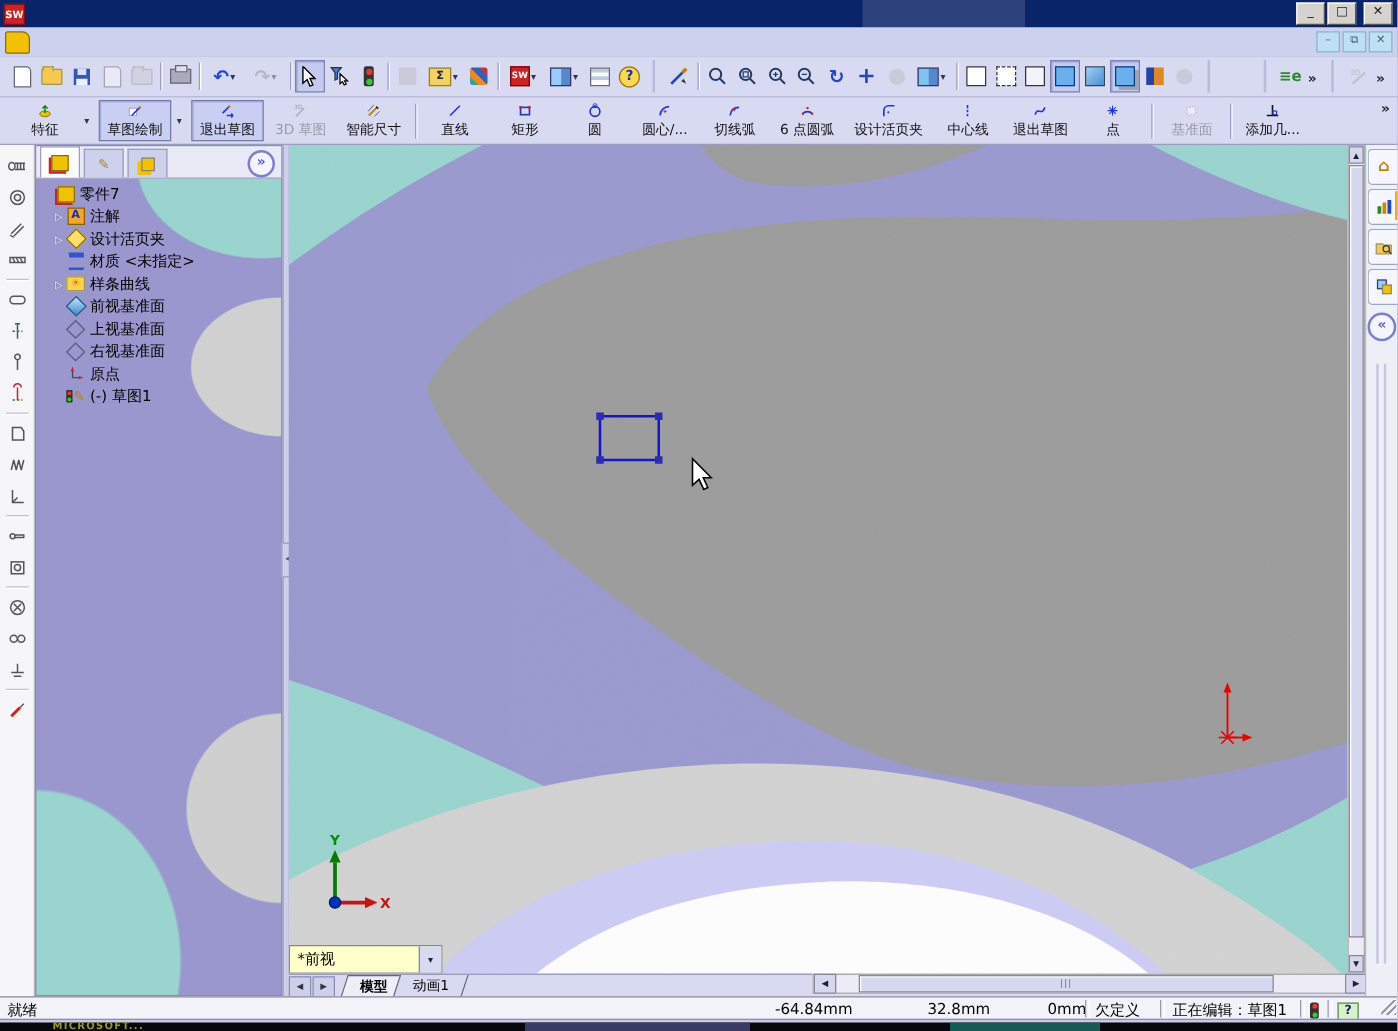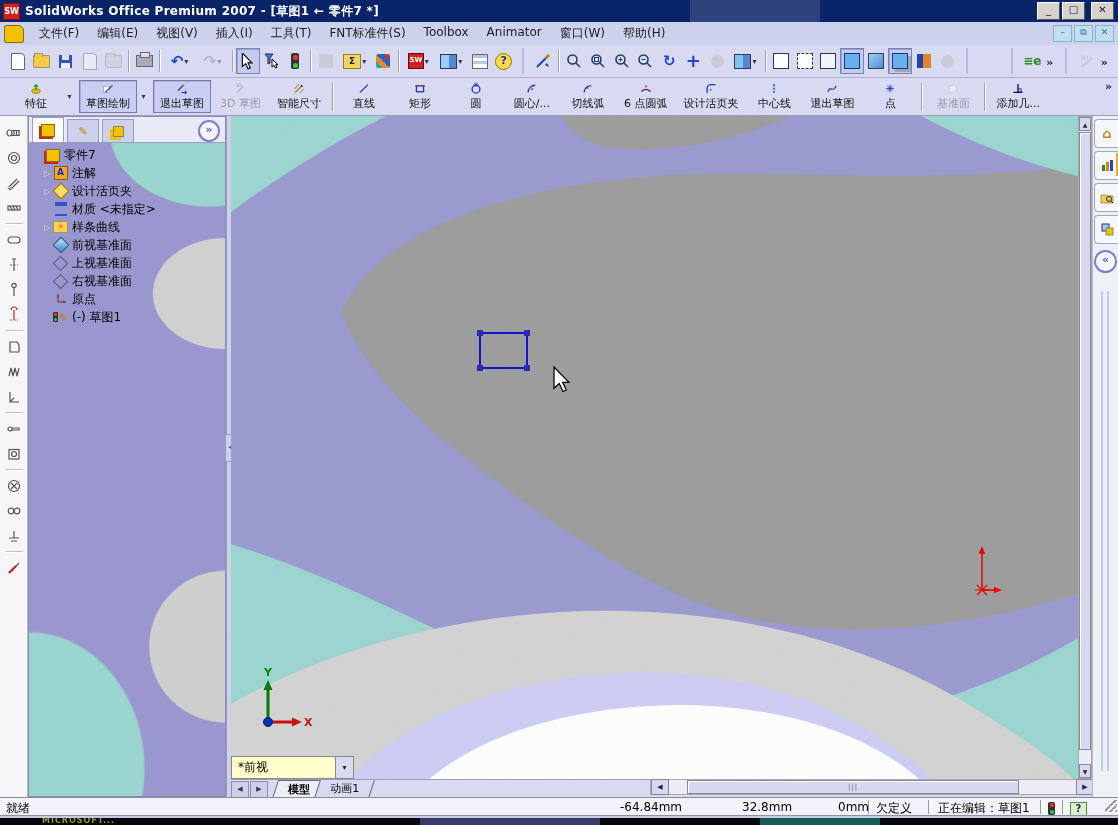--- a/index.html
+++ b/index.html
@@ -154,43 +154,29 @@
   .taskbar .tbt{position:absolute;left:42px;top:-2px;color:#9a9a1a;font-size:8px;font-weight:bold;letter-spacing:1px}
   .taskbar .c1{position:absolute;left:420px;width:180px;height:7px;background:#3a3a66}
   .taskbar .c2{position:absolute;left:760px;width:120px;height:7px;background:#145a55}
 </style>
 </head>
 <body>
 
 <div class="abs titlebar">
   <span class="glitch1"></span>
   <span class="swcube">SW</span>
-  <span class="wtitle">SolidWorks Office Premium 2007 - [草图1 ← 零件7 *]</span>
   <span class="wbtns">
     <span class="wbtn">_</span>
     <span class="wbtn">□</span>
     <span class="wbtn close">✕</span>
   </span>
 </div>
 
 <div class="abs menubar">
   <span class="appicon"></span>
-  <span style="display:flex">
-
-  <span class="mi">文件(F)</span>
-      <span class="mi">编辑(E)</span>
-      <span class="mi">视图(V)</span>
-      <span class="mi">插入(I)</span>
-      <span class="mi">工具(T)</span>
-      <span class="mi">FNT标准件(S)</span>
-      <span class="mi">Toolbox</span>
-      <span class="mi">Animator</span>
-      <span class="mi">窗口(W)</span>
-      <span class="mi">帮助(H)</span>
-    </span>
   <span class="mdibtns">
     <span class="mdibtn">–</span>
     <span class="mdibtn">⧉</span>
     <span class="mdibtn">✕</span>
   </span>
 </div>
 
 <div class="abs tb1">
   <span class="tbtn">
       <span class="i-page"></span>

